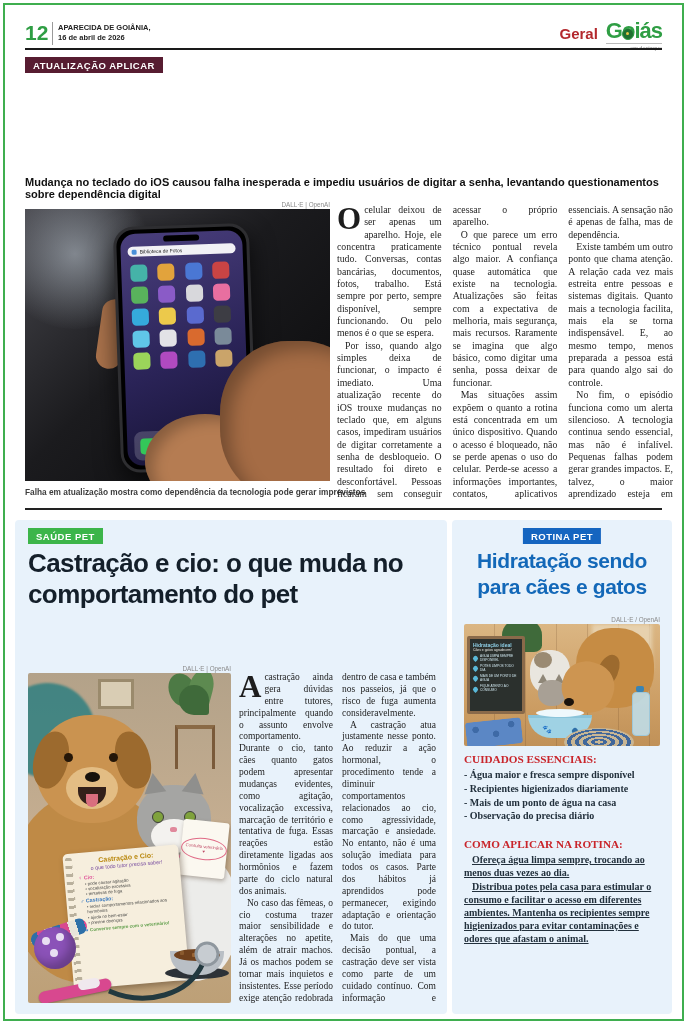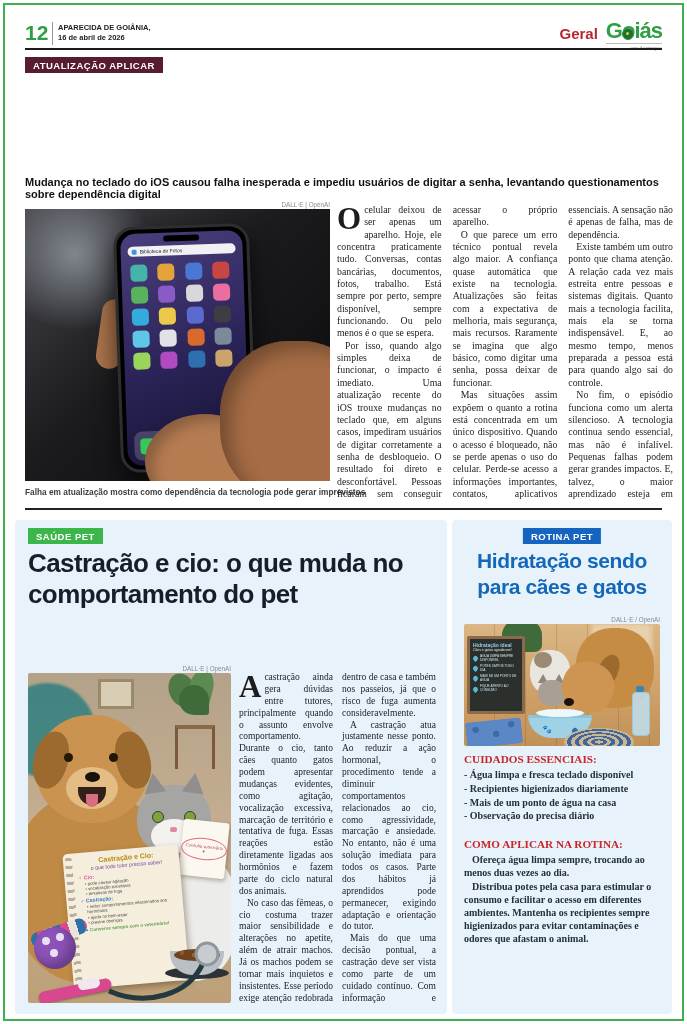--- a/index.html
+++ b/index.html
@@ -219,21 +219,21 @@
        background:repeating-radial-gradient(ellipse at center,#c9b694 0 4px,#41679a 4px 8px);}
 
   .pr-ess-h,.pr-rot-h{position:absolute;left:12px;width:196px;font-size:11.2px;font-weight:bold;
                       color:#c9252b;font-family:"Liberation Serif",serif;margin:0;}
   .pr-ess-h{top:233px;}
   .pr-ess-list{position:absolute;left:12px;top:248px;width:198px;font-family:"Liberation Serif",serif;
                font-size:10px;font-weight:bold;color:#22303c;line-height:1.38;}
   .pr-rot-h{top:318px;}
   .pr-rot-txt{position:absolute;left:12px;top:333px;width:198px;font-family:"Liberation Serif",serif;
               font-size:10px;font-weight:bold;color:#22303c;line-height:1.3;}
-  .pr-rot-txt p{margin:0 0 1px;text-indent:8px;}
+  .pr-rot-txt p{margin:0 0 1px;text-indent:8px;text-decoration:underline;}
 </style>
 </head>
 <body>
 
 <div class="page">
   <div class="frame"></div>
 
   <div class="header">
     <div class="page-num">12</div>
     <div class="mast-div"></div>
@@ -445,21 +445,21 @@
         <div class="paw">🐾</div>
         <div class="drp"></div>
       </div>
       <div class="bottle"></div>
       <div class="towel"></div>
       <div class="rug"></div>
     </div>
 
     <h4 class="pr-ess-h">CUIDADOS ESSENCIAIS:</h4>
     <div class="pr-ess-list">
-      <div>- Água limpa e fresca teclado disponível</div>
+      <div>- Água maior e fresca sempre disponível</div>
       <div>- Recipientes higienizados diariamente</div>
       <div>- Mais de um ponto de água na casa</div>
       <div>- Observação do precisa diário</div>
     </div>
     <h4 class="pr-rot-h">COMO APLICAR NA ROTINA:</h4>
     <div class="pr-rot-txt">
       <p>Ofereça água limpa sempre, trocando ao menos duas vezes ao dia.</p>
       <p>Distribua potes pela casa para estimular o consumo e facilitar o acesso em diferentes ambientes. Mantenha os recipientes sempre higienizados para evitar contaminações e odores que afastam o animal.</p>
     </div>
   </section>

